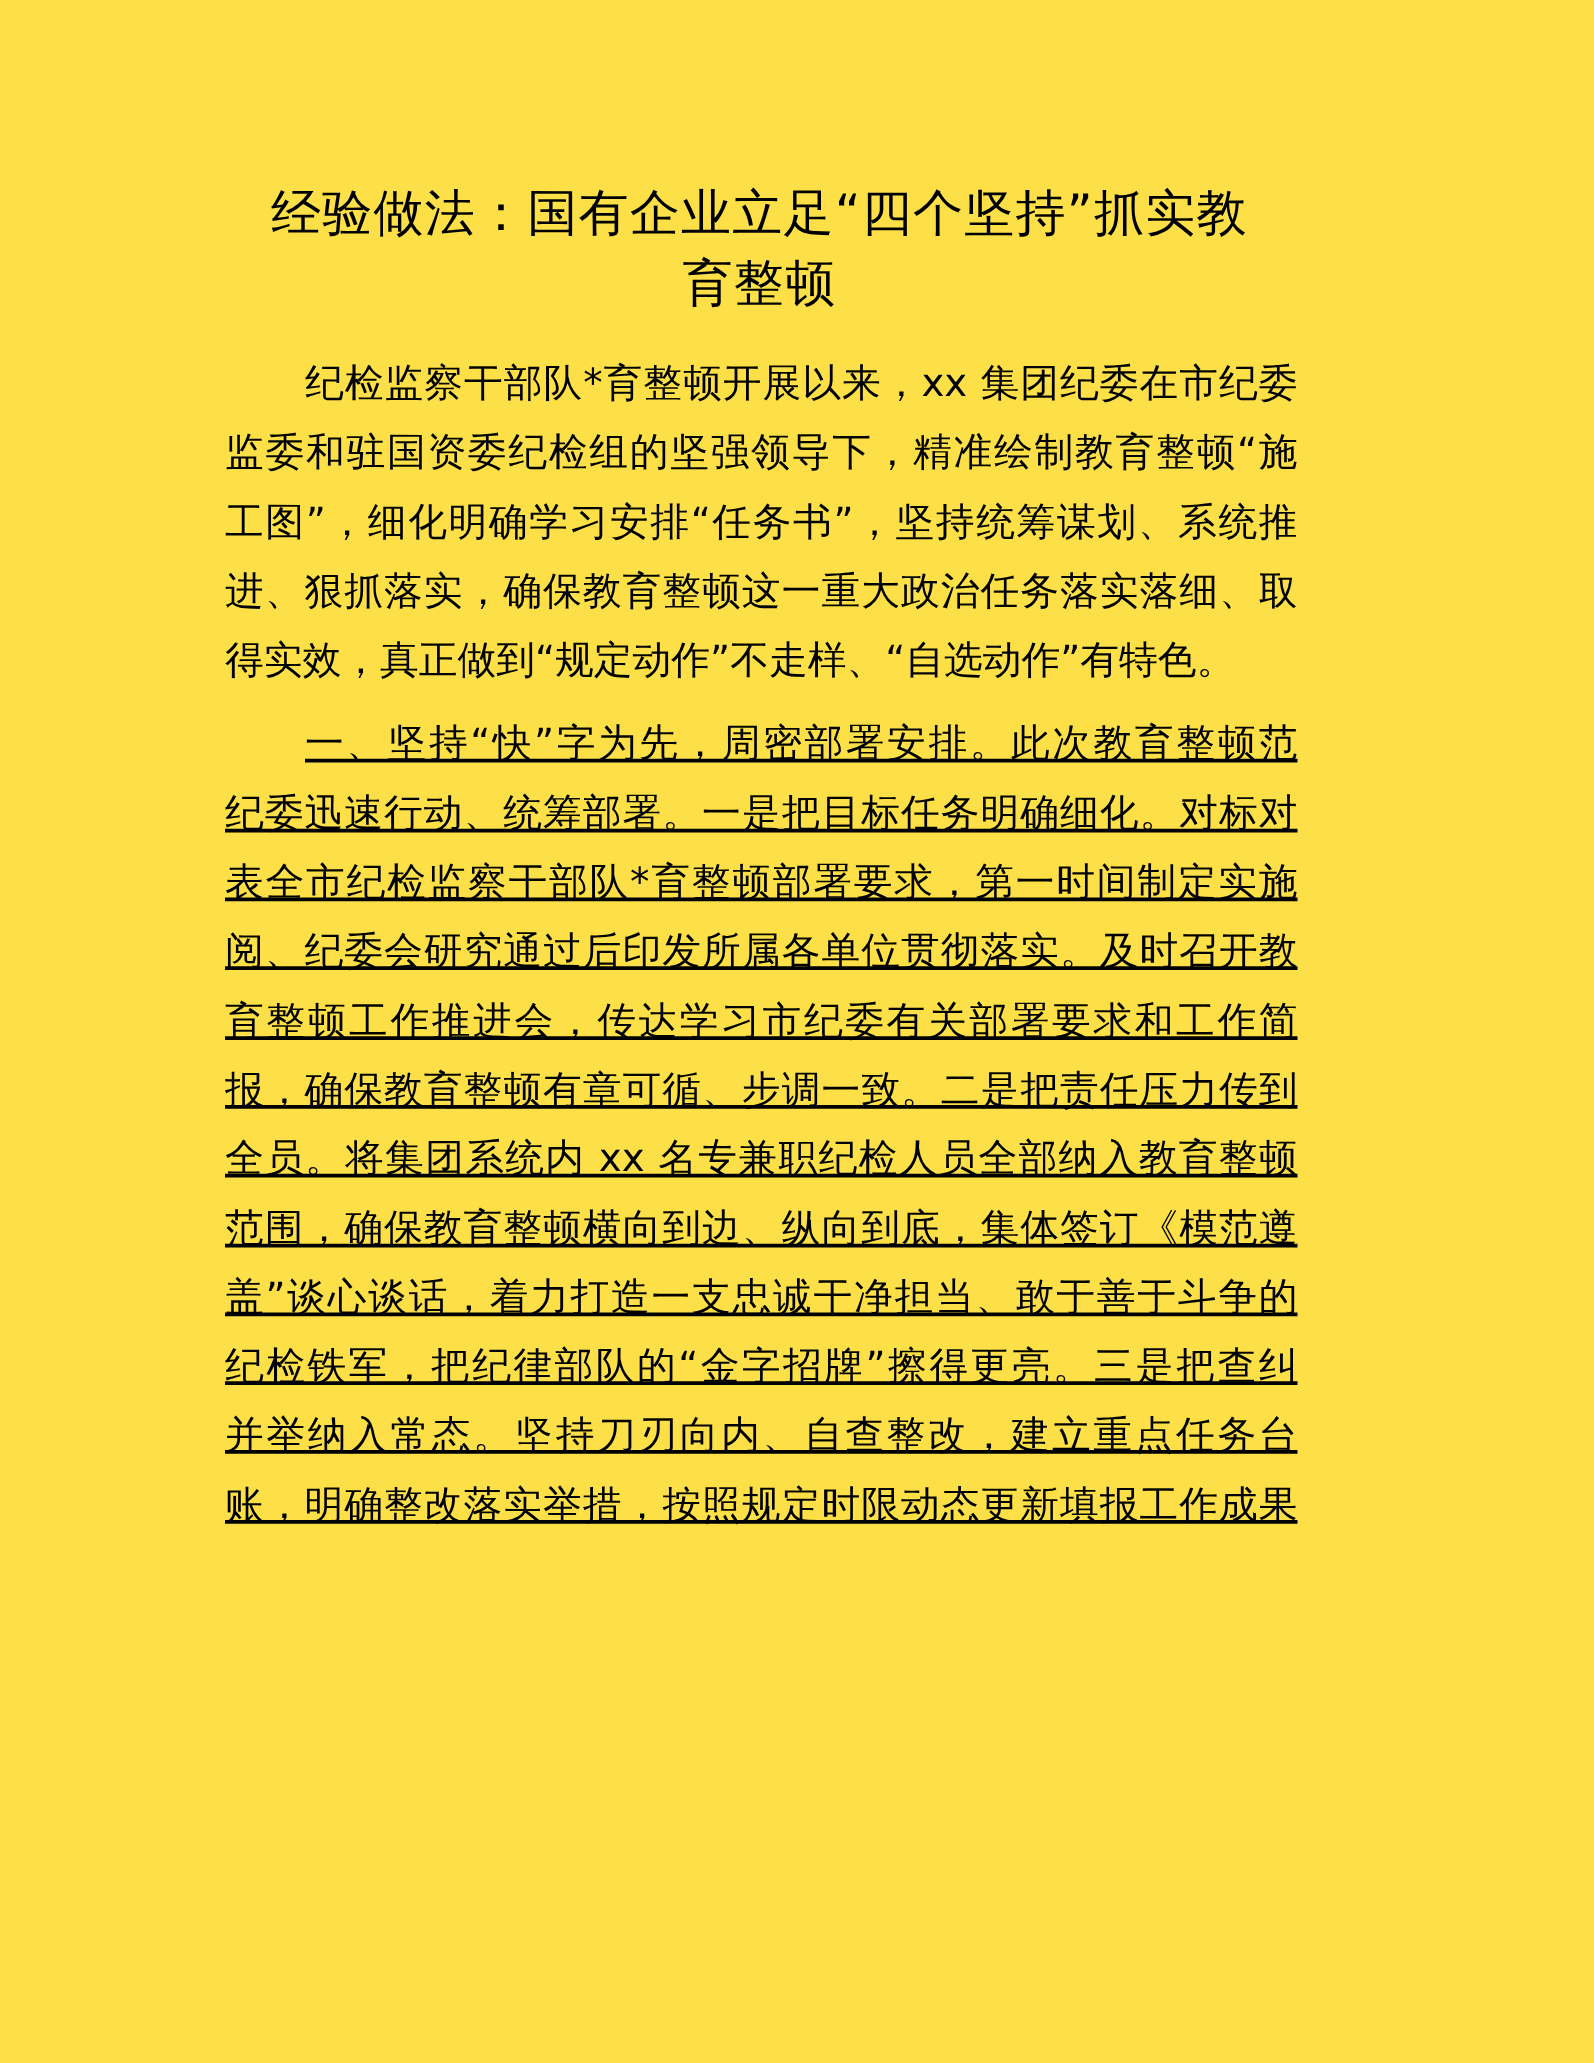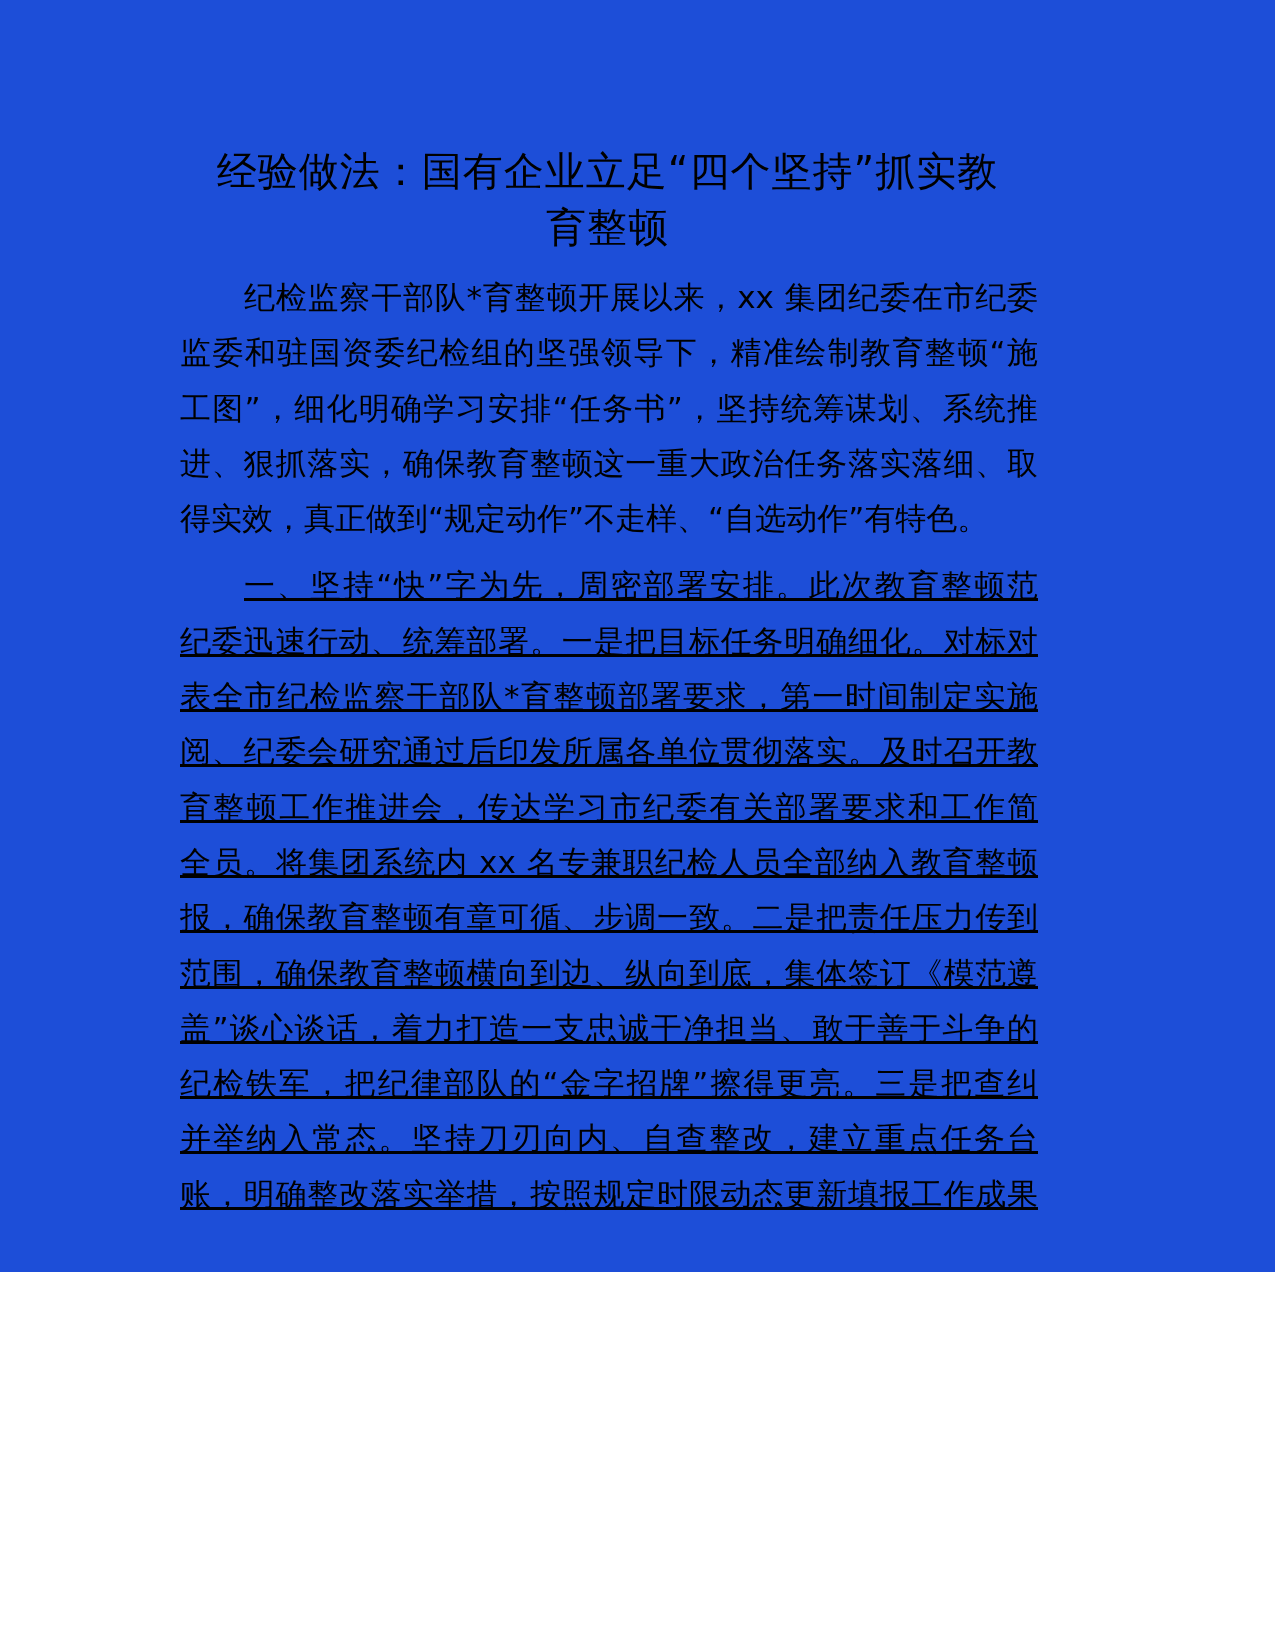--- a/index.html
+++ b/index.html
@@ -13,22 +13,22 @@
       position: relative;
       overflow: hidden;
       color: #000000;
       font-family: "DejaVu Sans", "Liberation Sans", sans-serif;
     }
     .page {
       position: absolute;
       left: 0;
       top: 0;
       width: 1275px;
-      height: 1272px;
-      background: #1d4ed8;
+      height: 1650px;
+      background: #fde047;
     }
     .title {
       position: absolute;
       left: 150px;
       width: 915px;
       top: 143px;
       text-align: center;
       font-size: 40px;
       line-height: 56px;
       font-weight: normal;
@@ -36,21 +36,21 @@
       margin: 0;
     }
     .title-line {
       display: block;
       white-space: nowrap;
     }
     .body {
       position: absolute;
       left: 180px;
       width: 858px;
-      top: 270px;
+      top: 280px;
     }
     .para {
       margin: 0;
     }
     .para + .para {
       margin-top: 12px;
       text-decoration: underline;
     }
     .line {
       display: block;
@@ -87,22 +87,22 @@
       <span class="line">进、狠抓落实，确保教育整顿这一重大政治任务落实落细、取</span>
       <span class="line last">得实效，真正做到“规定动作”不走样、“自选动作”有特色。</span>
     </div>
 
     <div class="para">
       <span class="line indent">一、坚持“快”字为先，周密部署安排。此次教育整顿范</span>
       <span class="line">纪委迅速行动、统筹部署。一是把目标任务明确细化。对标对</span>
       <span class="line">表全市纪检监察干部队*育整顿部署要求，第一时间制定实施</span>
       <span class="line">阅、纪委会研究通过后印发所属各单位贯彻落实。及时召开教</span>
       <span class="line">育整顿工作推进会，传达学习市纪委有关部署要求和工作简</span>
+      <span class="line">报，确保教育整顿有章可循、步调一致。二是把责任压力传到</span>
       <span class="line">全员。将集团系统内 xx 名专兼职纪检人员全部纳入教育整顿</span>
-      <span class="line">报，确保教育整顿有章可循、步调一致。二是把责任压力传到</span>
       <span class="line">范围，确保教育整顿横向到边、纵向到底，集体签订《模范遵</span>
       <span class="line">盖”谈心谈话，着力打造一支忠诚干净担当、敢于善于斗争的</span>
       <span class="line">纪检铁军，把纪律部队的“金字招牌”擦得更亮。三是把查纠</span>
       <span class="line">并举纳入常态。坚持刀刃向内、自查整改，建立重点任务台</span>
       <span class="line">账，明确整改落实举措，按照规定时限动态更新填报工作成果</span>
     </div>
 
   </div>
 </div>
 

